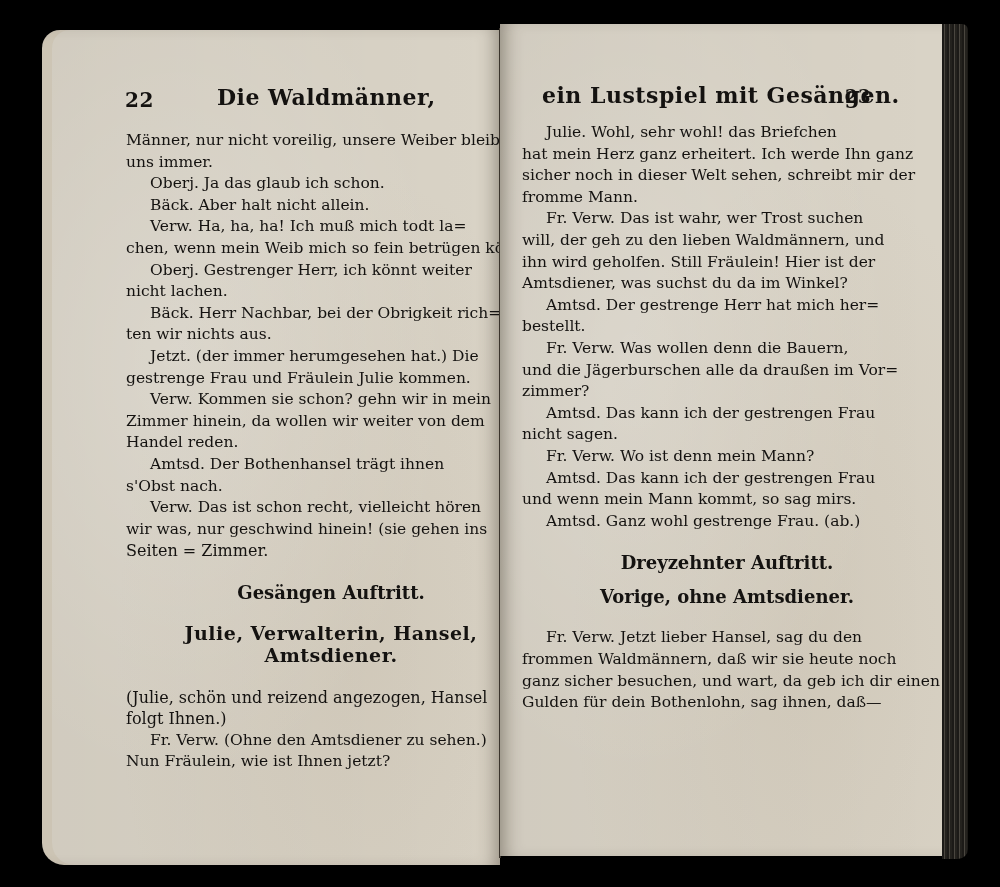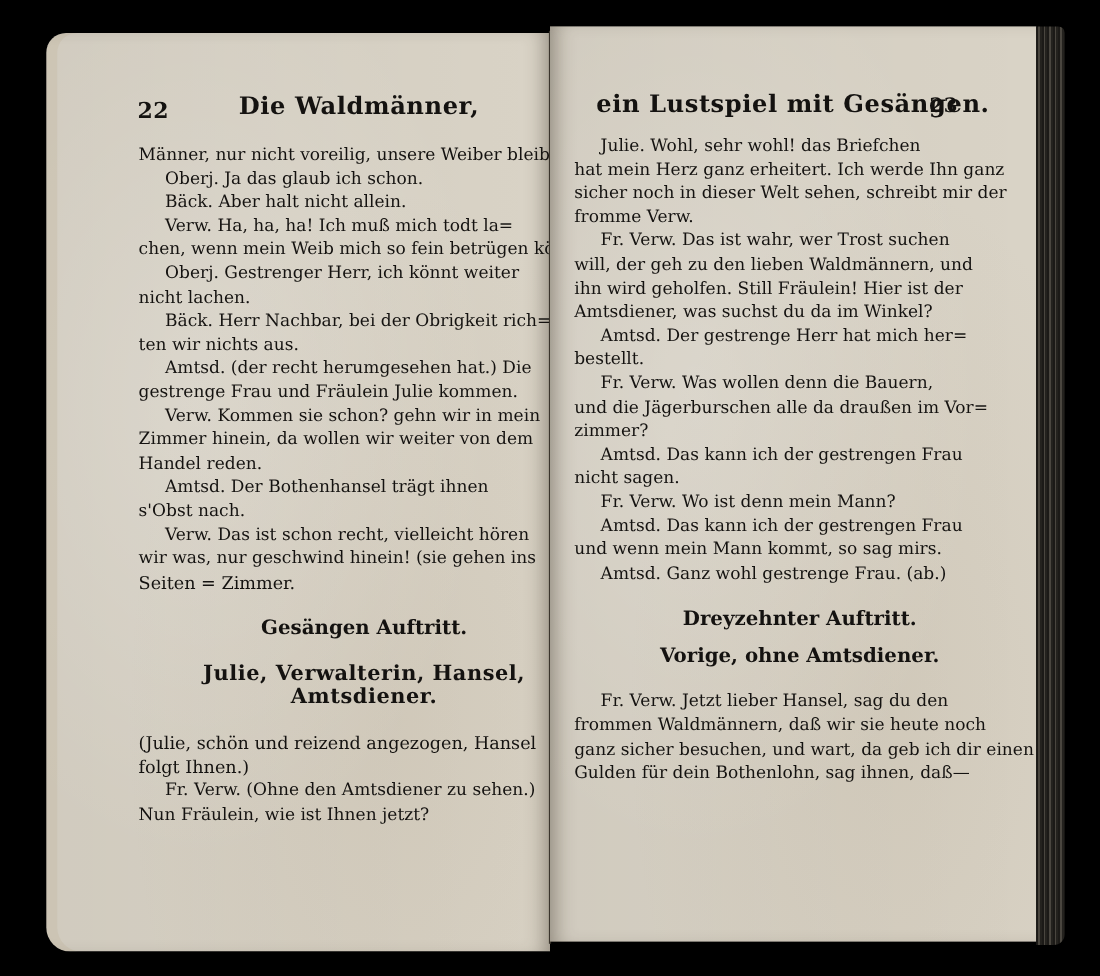--- a/index.html
+++ b/index.html
@@ -56,29 +56,30 @@
 
 <div class="book">
 
   <div class="page page-left">
     <div class="header">
       <span class="pgnum">22</span>
       <span class="running">Die Waldmänner,</span>
     </div>
     <div class="text">
       <div class="line">Männer, nur nicht voreilig, unsere Weiber bleiben</div>
+      <div class="line">uns immer.</div>
       <div class="line indent">Oberj. Ja das glaub ich schon.</div>
       <div class="line indent">Bäck. Aber halt nicht allein.</div>
       <div class="line indent">Verw. Ha, ha, ha! Ich muß mich todt la=</div>
       <div class="line">chen, wenn mein Weib mich so fein betrügen könnt.</div>
       <div class="line indent">Oberj. Gestrenger Herr, ich könnt weiter</div>
       <div class="line">nicht lachen.</div>
       <div class="line indent">Bäck. Herr Nachbar, bei der Obrigkeit rich=</div>
       <div class="line">ten wir nichts aus.</div>
-      <div class="line indent">Amtsd. (der recht herumgesehen hat.) Die</div>
+      <div class="line indent">Jetzt. (der immer herumgesehen hat.) Die</div>
       <div class="line">gestrenge Frau und Fräulein Julie kommen.</div>
       <div class="line indent">Verw. Kommen sie schon? gehn wir in mein</div>
       <div class="line">Zimmer hinein, da wollen wir weiter von dem</div>
       <div class="line">Handel reden.</div>
       <div class="line indent">Amtsd. Der Bothenhansel trägt ihnen</div>
       <div class="line">s'Obst nach.</div>
       <div class="line indent">Verw. Das ist schon recht, vielleicht hören</div>
       <div class="line">wir was, nur geschwind hinein! (sie gehen ins</div>
       <div class="line small">Seiten = Zimmer.</div>
       <div class="gap-m"></div>
@@ -98,21 +99,21 @@
 
   <div class="page page-right">
     <div class="header">
       <span class="running">ein Lustspiel mit Gesängen.</span>
       <span class="pgnum">23</span>
     </div>
     <div class="text">
       <div class="line indent">Julie. Wohl, sehr wohl! das Briefchen</div>
       <div class="line">hat mein Herz ganz erheitert. Ich werde Ihn ganz</div>
       <div class="line">sicher noch in dieser Welt sehen, schreibt mir der</div>
-      <div class="line">fromme Verw.</div>
+      <div class="line">fromme Mann.</div>
       <div class="line indent">Fr. Verw. Das ist wahr, wer Trost suchen</div>
       <div class="line">will, der geh zu den lieben Waldmännern, und</div>
       <div class="line">ihn wird geholfen. Still Fräulein! Hier ist der</div>
       <div class="line">Amtsdiener, was suchst du da im Winkel?</div>
       <div class="line indent">Amtsd. Der gestrenge Herr hat mich her=</div>
       <div class="line">bestellt.</div>
       <div class="line indent">Fr. Verw. Was wollen denn die Bauern,</div>
       <div class="line">und die Jägerburschen alle da draußen im Vor=</div>
       <div class="line">zimmer?</div>
       <div class="line indent">Amtsd. Das kann ich der gestrengen Frau</div>

